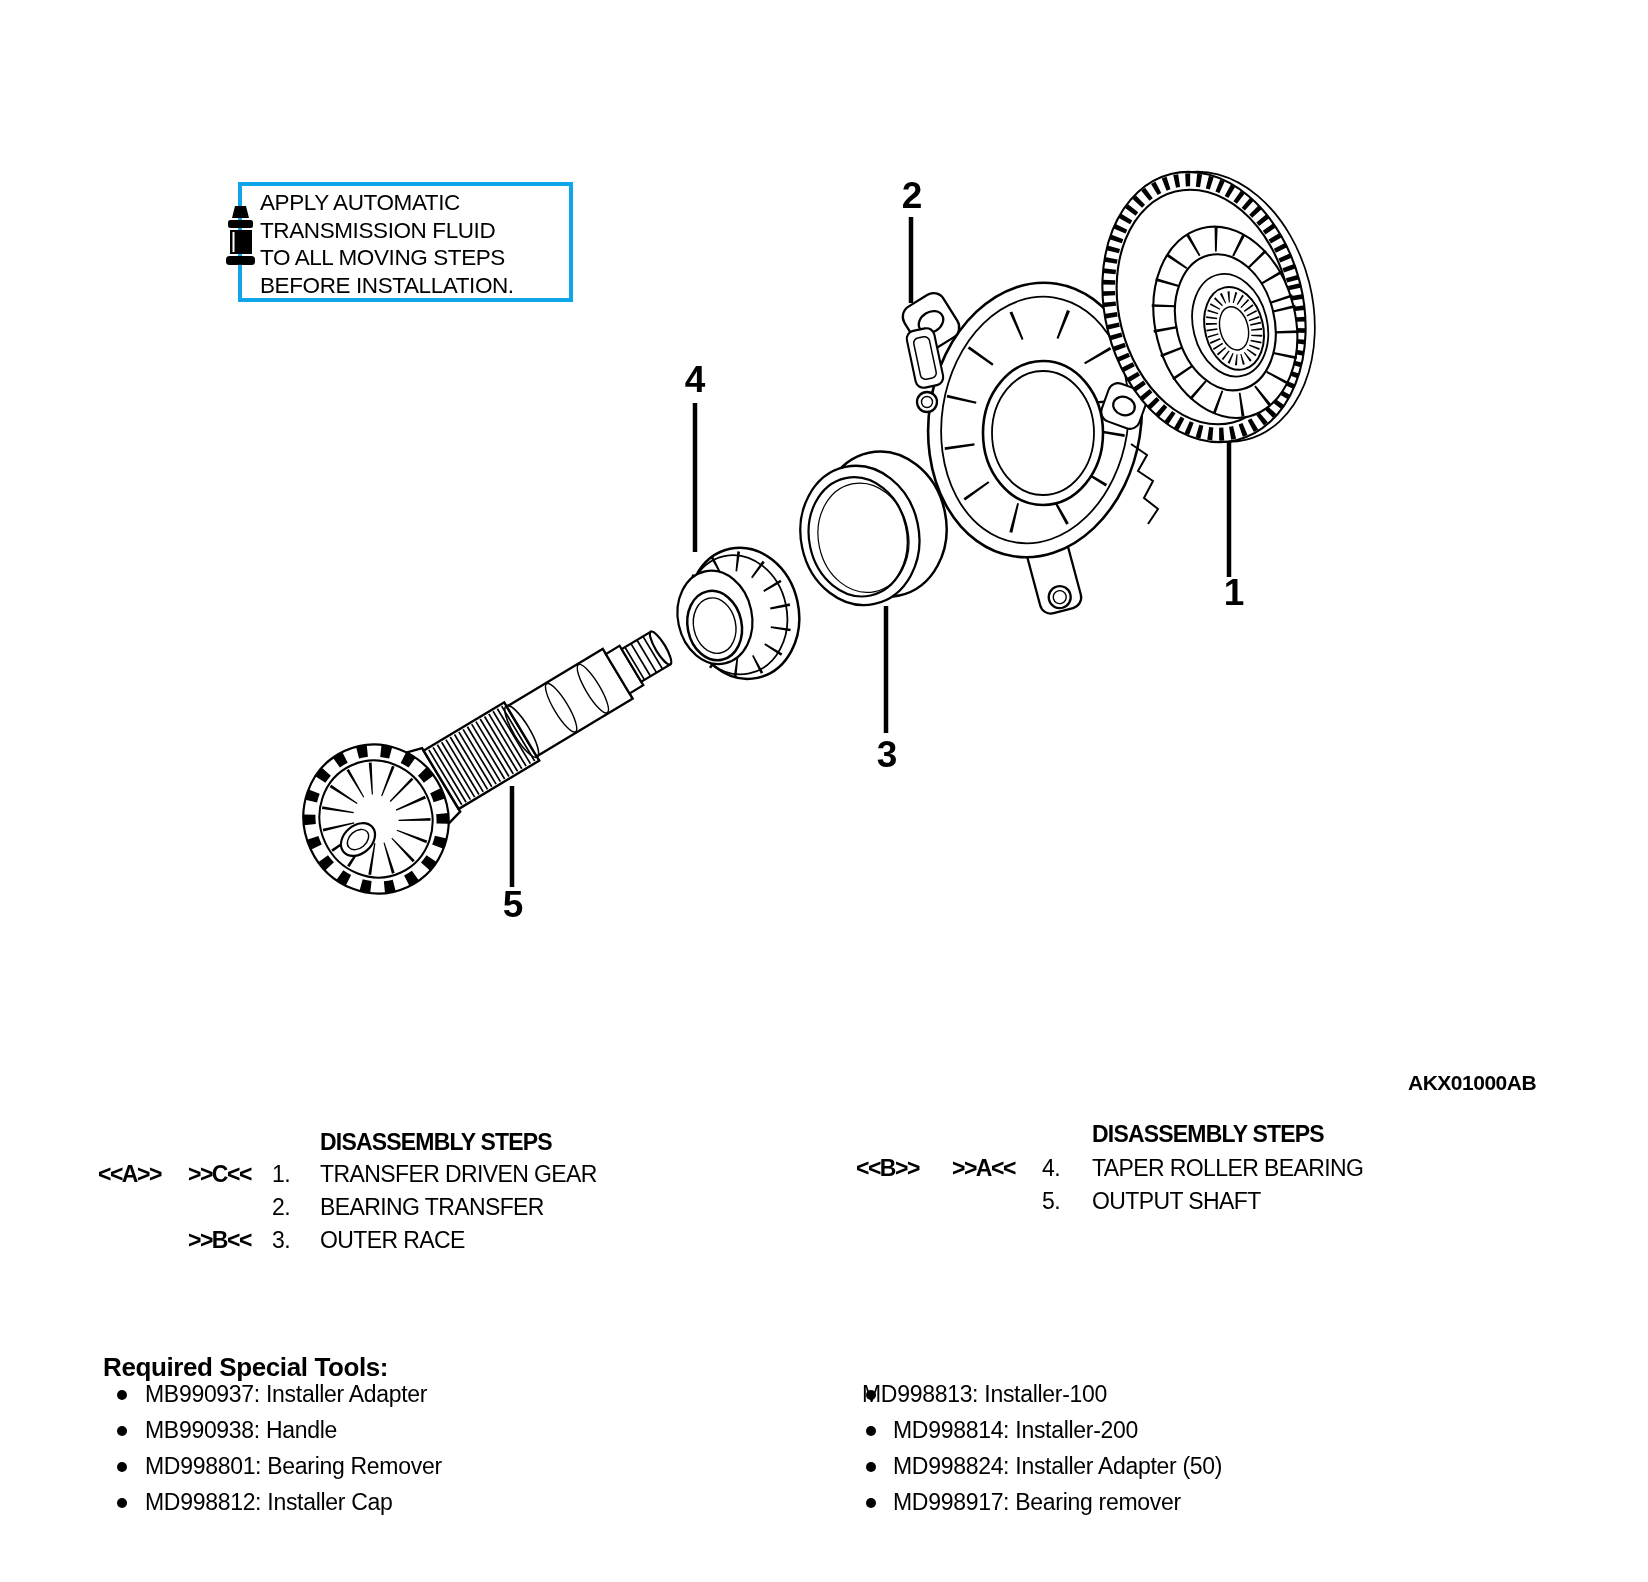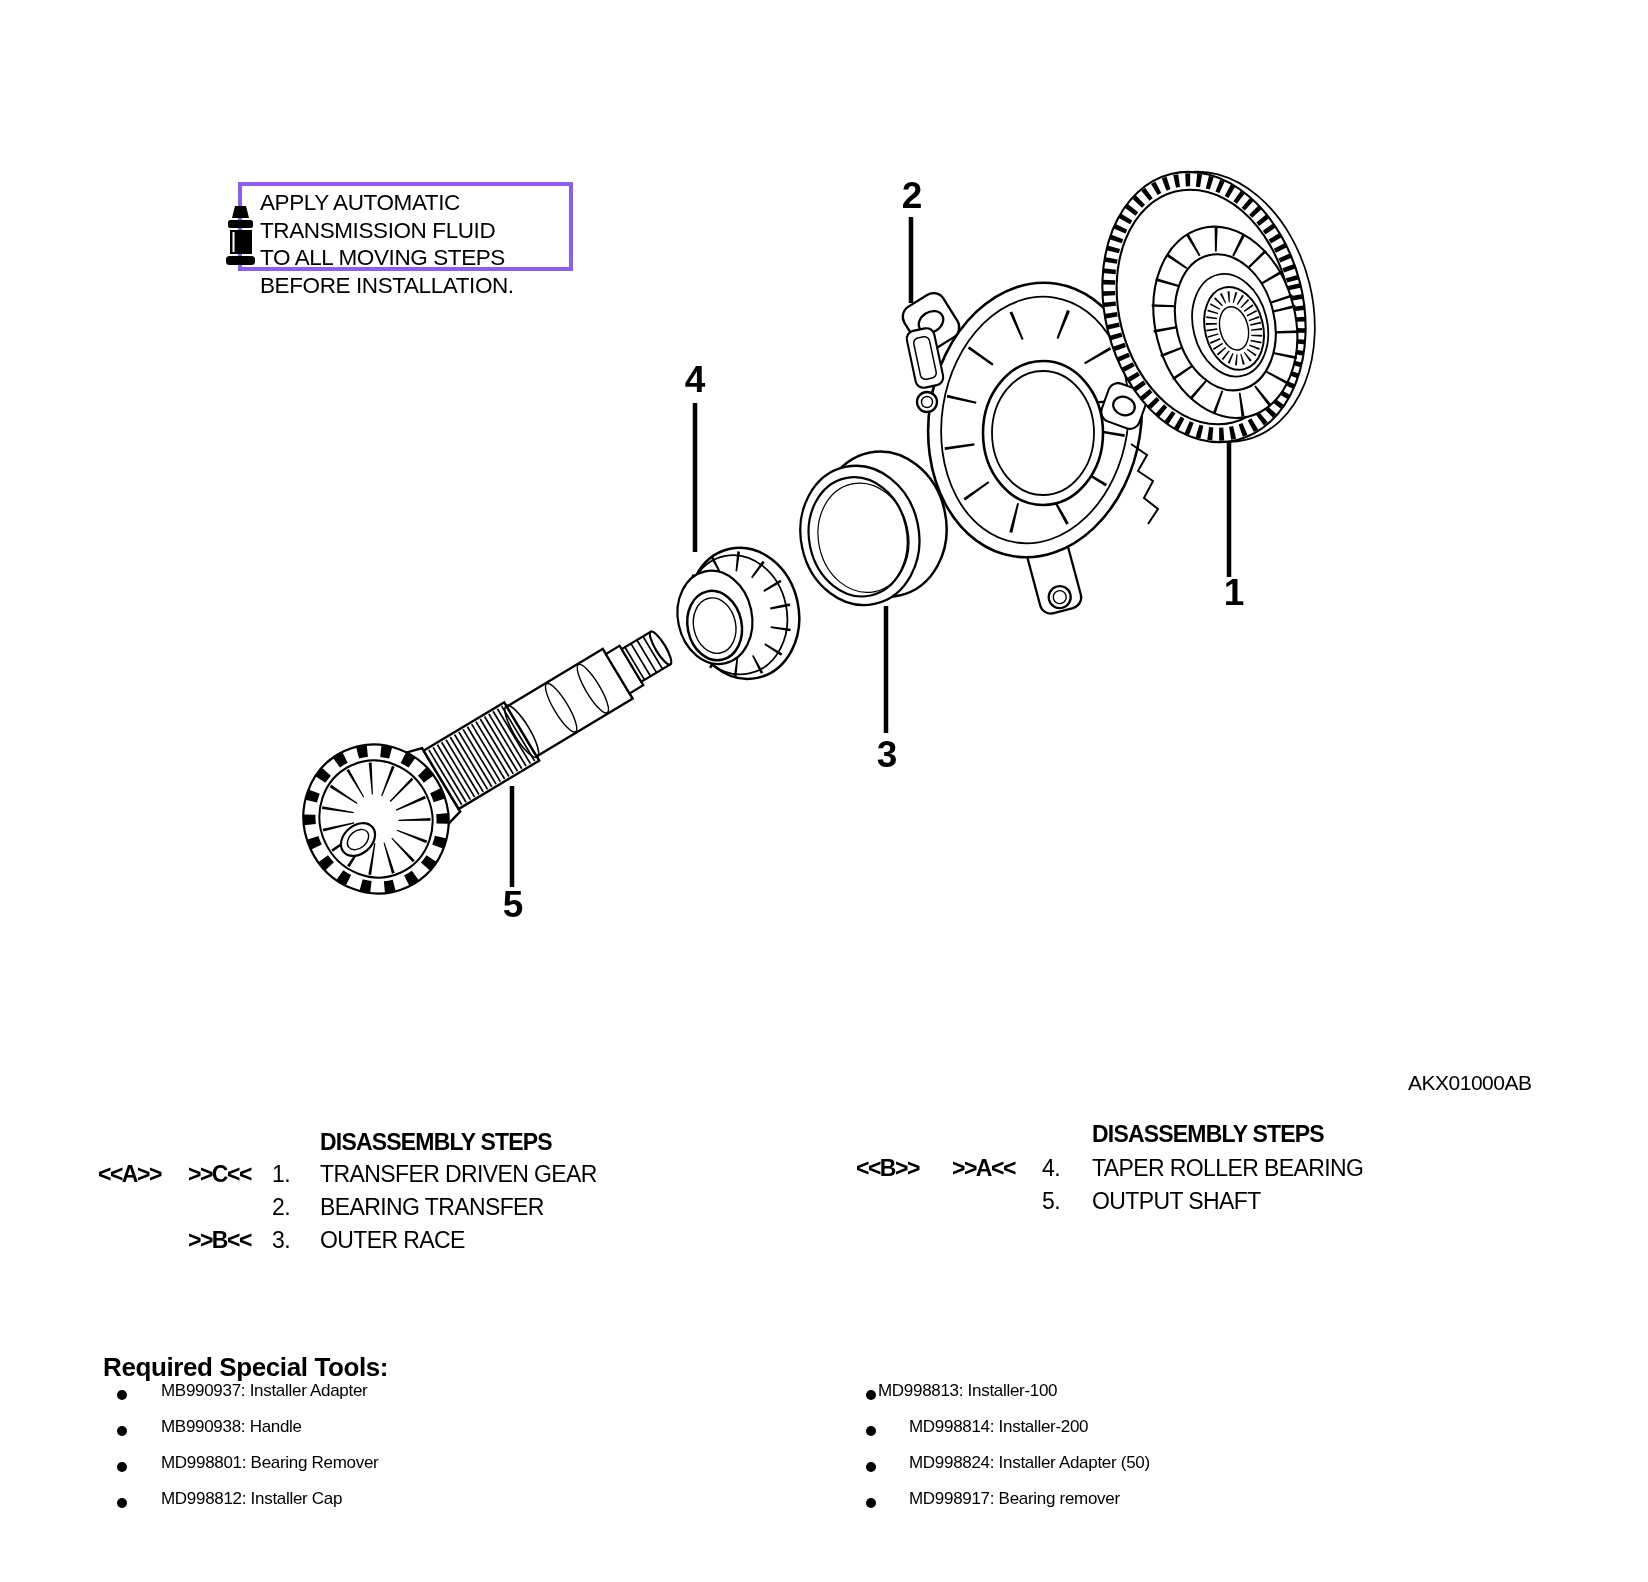--- a/index.html
+++ b/index.html
@@ -4,35 +4,35 @@
 <style>
   html,body{margin:0;padding:0;background:#fff;}
   .page{
     position:relative;width:1648px;height:1582px;background:#ffffff;
     font-family:"Liberation Sans", sans-serif;color:#000;overflow:hidden;
   }
   .diagram-svg{position:absolute;left:0;top:0;width:1648px;height:1582px;}
   .callout-num{font-family:"Liberation Sans",sans-serif;font-weight:bold;font-size:37px;fill:#000;}
   
   .warnbox{
-    position:absolute;left:238px;top:182px;width:335px;height:89px;
-    border:4px solid #8b5cf6;box-sizing:border-box;
+    position:absolute;left:238px;top:182px;width:335px;height:120px;
+    border:4px solid #0ea5e9;box-sizing:border-box;
   }
   .warnlines{position:absolute;left:18px;top:3px;font-size:22.5px;line-height:27.5px;letter-spacing:-0.4px;white-space:nowrap;}
   .can-icon{position:absolute;left:-21px;top:19px;width:40px;height:62px;}
   
-  .figcode{position:absolute;left:1408px;top:1071px;font-size:21px;font-weight:normal;letter-spacing:-0.5px;white-space:nowrap;}
+  .figcode{position:absolute;left:1408px;top:1071px;font-size:21px;font-weight:bold;letter-spacing:-0.5px;white-space:nowrap;}
   
   .steps-title{position:absolute;font-size:23px;font-weight:bold;letter-spacing:-0.8px;white-space:nowrap;}
   .srow{position:absolute;left:0;top:0;width:100%;height:0;}
   .srow span{position:absolute;top:0;font-size:23px;letter-spacing:-0.6px;white-space:nowrap;}
   .srow .mark{font-weight:bold;letter-spacing:-1.5px;}
   
   .tools-title{position:absolute;left:103px;top:1332px;font-size:26px;font-weight:bold;letter-spacing:-0.4px;white-space:nowrap;margin-top:20px;}
-  .tool-item{position:absolute;font-size:17px;letter-spacing:-0.3px;white-space:nowrap;margin-left:16px;}
+  .tool-item{position:absolute;font-size:23px;letter-spacing:-0.3px;white-space:nowrap;}
   .bullet{position:absolute;width:10px;height:10px;border-radius:50%;background:#000;}
 </style>
 </head>
 <body>
 
 <div class="page">
 
   <svg class="diagram-svg" viewBox="0 0 1648 1582" fill="none" stroke="#000">
 
     <g transform="translate(376,819) rotate(-31)">

